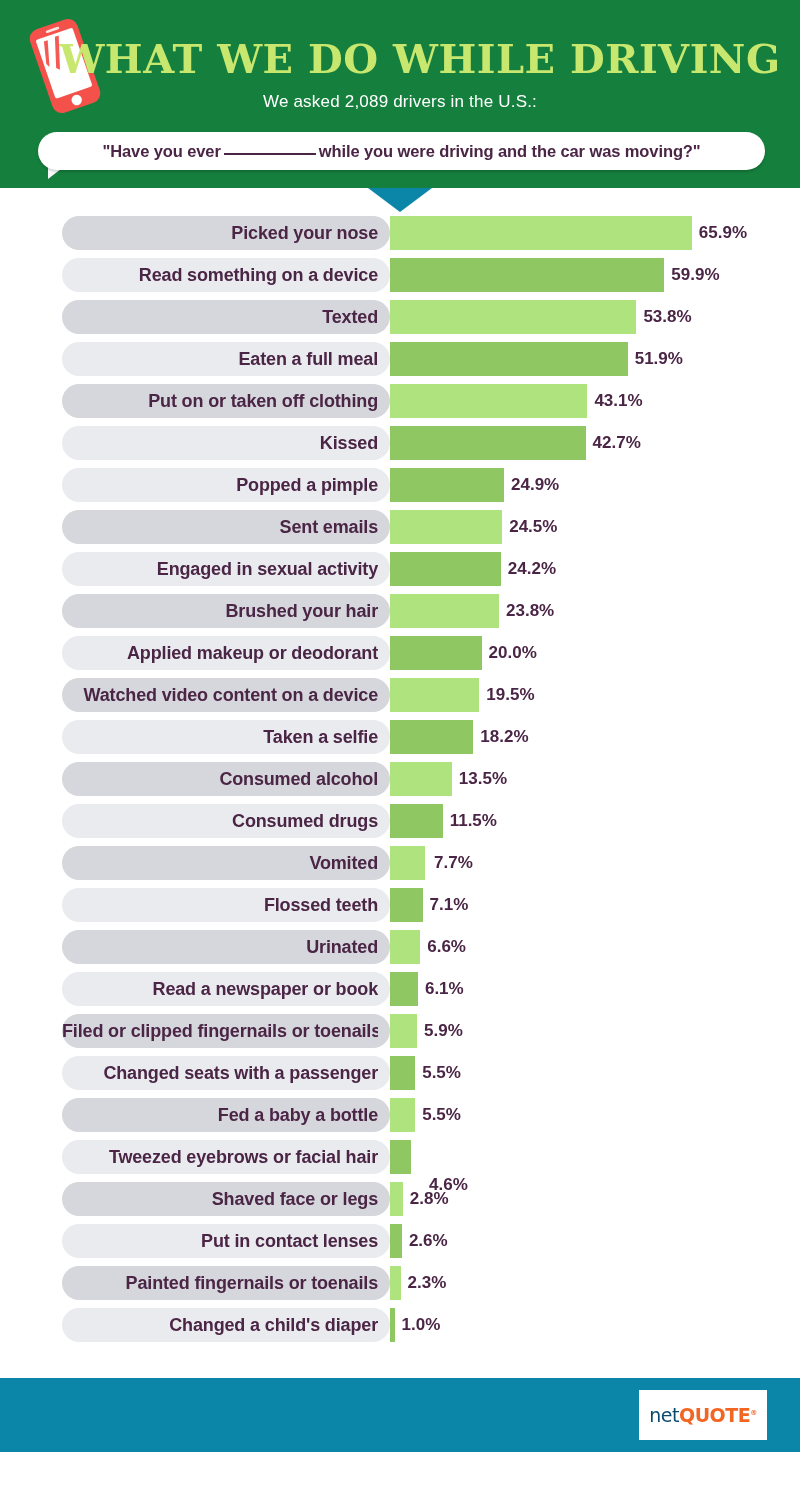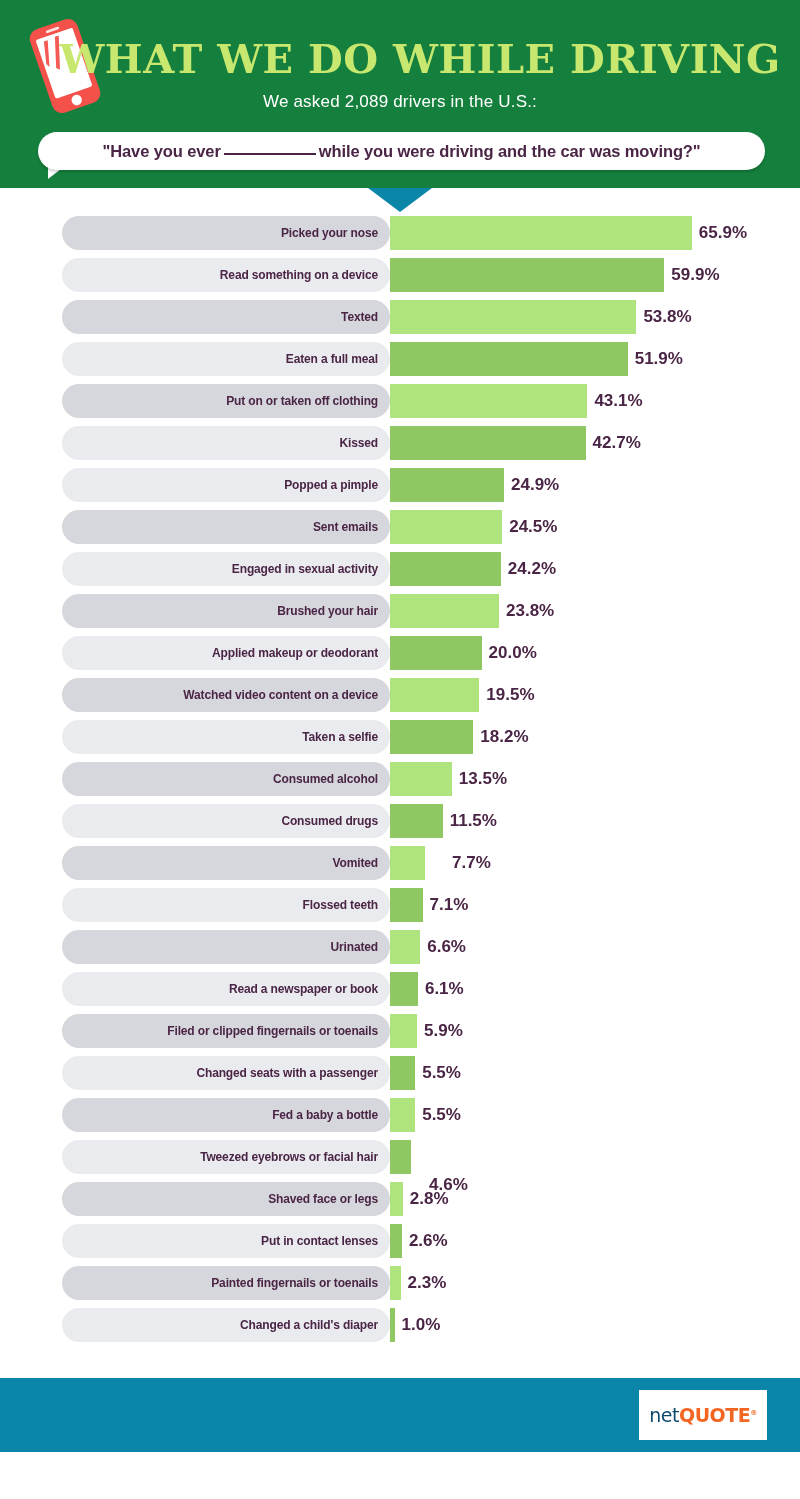--- a/index.html
+++ b/index.html
@@ -153,21 +153,21 @@
   .row.alt .track { background: #eaebef; }
 
   .label {
     position: absolute;
     left: 62px;
     top: 0;
     width: 316px;
     height: 34px;
     line-height: 34px;
     text-align: right;
-    font-size: 12px;
+    font-size: 18px;
     font-weight: bold;
     color: #4a2545;
     letter-spacing: -0.15px;
     white-space: nowrap;
     overflow: hidden;
   }
 
   .bar {
     position: absolute;
     left: 390px;
@@ -355,21 +355,21 @@
     <div class="row alt">
       <div class="track"></div>
       <div class="label">Consumed drugs</div>
       <div class="bar" style="width: 52.67px;"></div>
       <div class="value" style="left: 449.67px;">11.5%</div>
     </div>
     <div class="row">
       <div class="track"></div>
       <div class="label">Vomited</div>
       <div class="bar" style="width: 35.266px;"></div>
-      <div class="value" style="left: 452px;">7.7%</div>
+      <div class="value" style="left: 434px;">7.7%</div>
     </div>
     <div class="row alt">
       <div class="track"></div>
       <div class="label">Flossed teeth</div>
       <div class="bar" style="width: 32.518px;"></div>
       <div class="value" style="left: 429.518px;">7.1%</div>
     </div>
     <div class="row">
       <div class="track"></div>
       <div class="label">Urinated</div>

